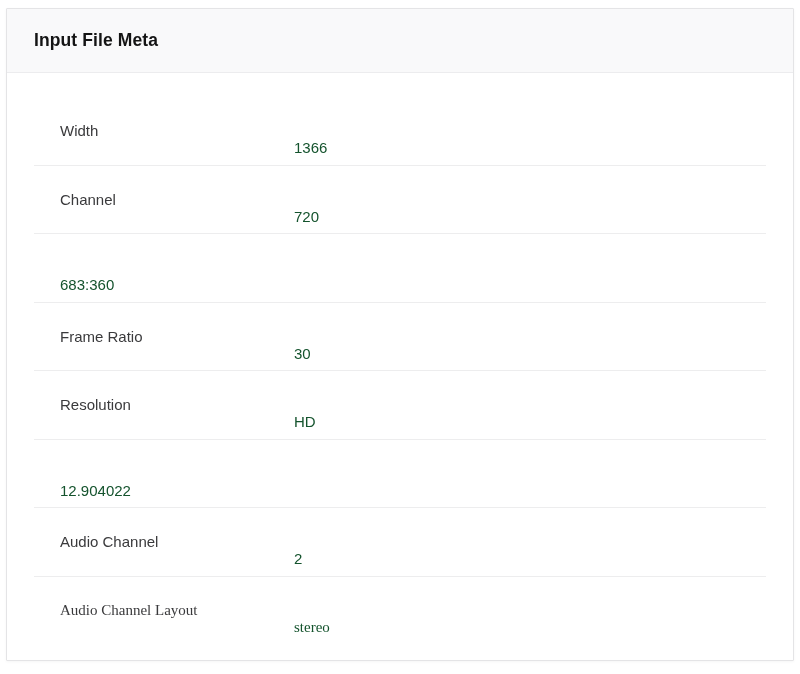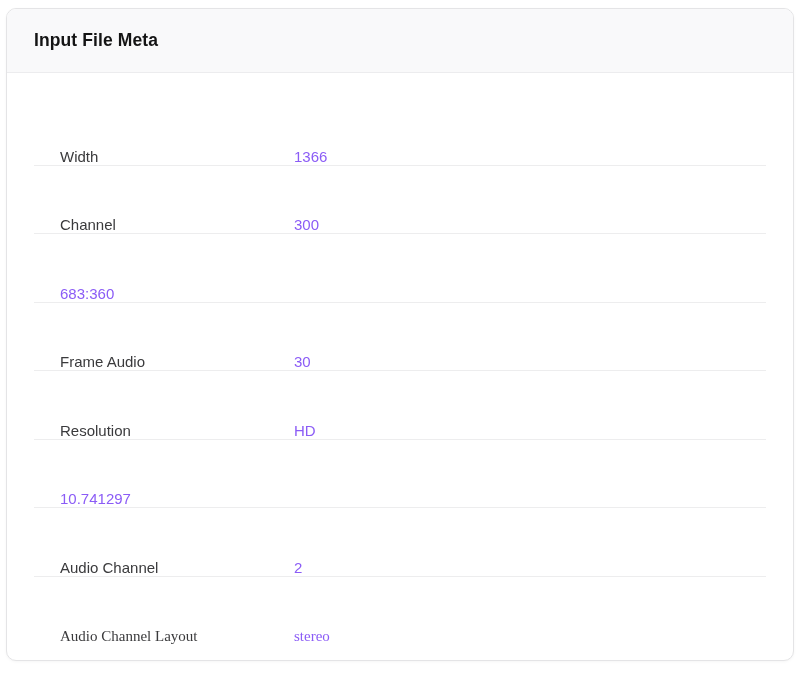--- a/index.html
+++ b/index.html
@@ -13,21 +13,21 @@
   }
   .card {
     position: absolute;
     left: 6px;
     top: 8px;
     width: 788px;
     height: 653px;
     box-sizing: border-box;
     background: #ffffff;
     border: 1px solid #e4e4e6;
-    border-radius: 10px;
+    border-radius: 1px;
     box-shadow: 0 1px 3px rgba(0,0,0,0.04);
     overflow: hidden;
   }
   .card-header {
     box-sizing: border-box;
     height: 64px;
     background: #f9f9fa;
     border-bottom: 1px solid #ececee;
     display: flex;
     align-items: center;
@@ -39,75 +39,75 @@
     color: #141414;
     letter-spacing: 0.1px;
   }
   .card-body {
     padding: 24px 27px 0 27px;
   }
   .meta-row {
     box-sizing: border-box;
     height: 68.5px;
     display: flex;
-    align-items: flex-end;
+    align-items: center;
     padding-left: 26px;
     border-bottom: 1px solid #ededee;
   }
   .meta-row:last-child {
     border-bottom: none;
     font-family: Liberation Serif, serif;
   }
   .meta-label {
     width: 234px;
     flex: 0 0 234px;
     font-size: 15px;
     color: #3a3a3c;
   }
   .meta-value {
     font-size: 15px;
-    color: #8b5cf6;
+    color: #14532d;
     margin-top: 34px;
   }
 </style>
 </head>
 <body>
 
 <div class="card">
   <div class="card-header">
     <div class="card-title">Input File Meta</div>
   </div>
   <div class="card-body">
 
     <div class="meta-row">
       <div class="meta-label">Width</div>
       <div class="meta-value">1366</div>
     </div>
 
     <div class="meta-row">
       <div class="meta-label">Channel</div>
-      <div class="meta-value">300</div>
+      <div class="meta-value">720</div>
     </div>
 
     <div class="meta-row">
       <div class="meta-value">683:360</div>
     </div>
 
     <div class="meta-row">
-      <div class="meta-label">Frame Audio</div>
+      <div class="meta-label">Frame Ratio</div>
       <div class="meta-value">30</div>
     </div>
 
     <div class="meta-row">
       <div class="meta-label">Resolution</div>
       <div class="meta-value">HD</div>
     </div>
 
     <div class="meta-row">
-      <div class="meta-value">10.741297</div>
+      <div class="meta-value">12.904022</div>
     </div>
 
     <div class="meta-row">
       <div class="meta-label">Audio Channel</div>
       <div class="meta-value">2</div>
     </div>
 
     <div class="meta-row">
       <div class="meta-label">Audio Channel Layout</div>
       <div class="meta-value">stereo</div>

